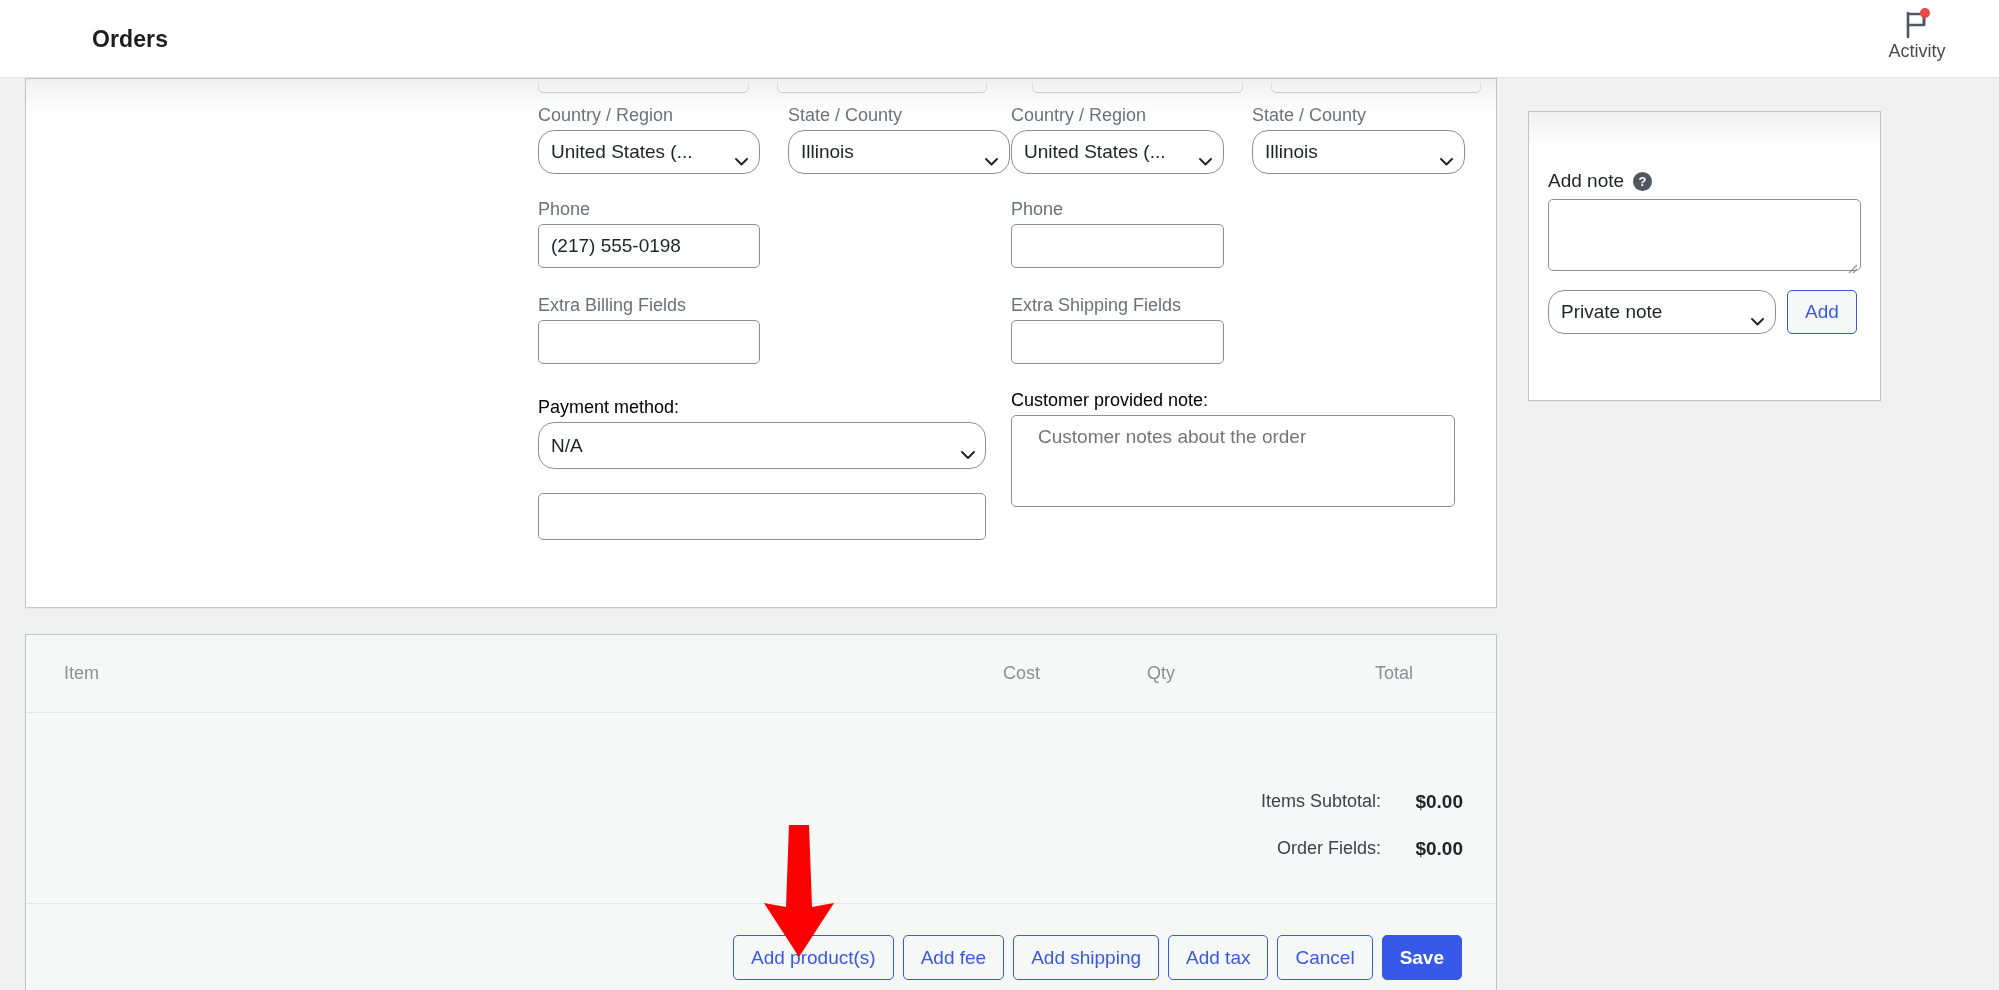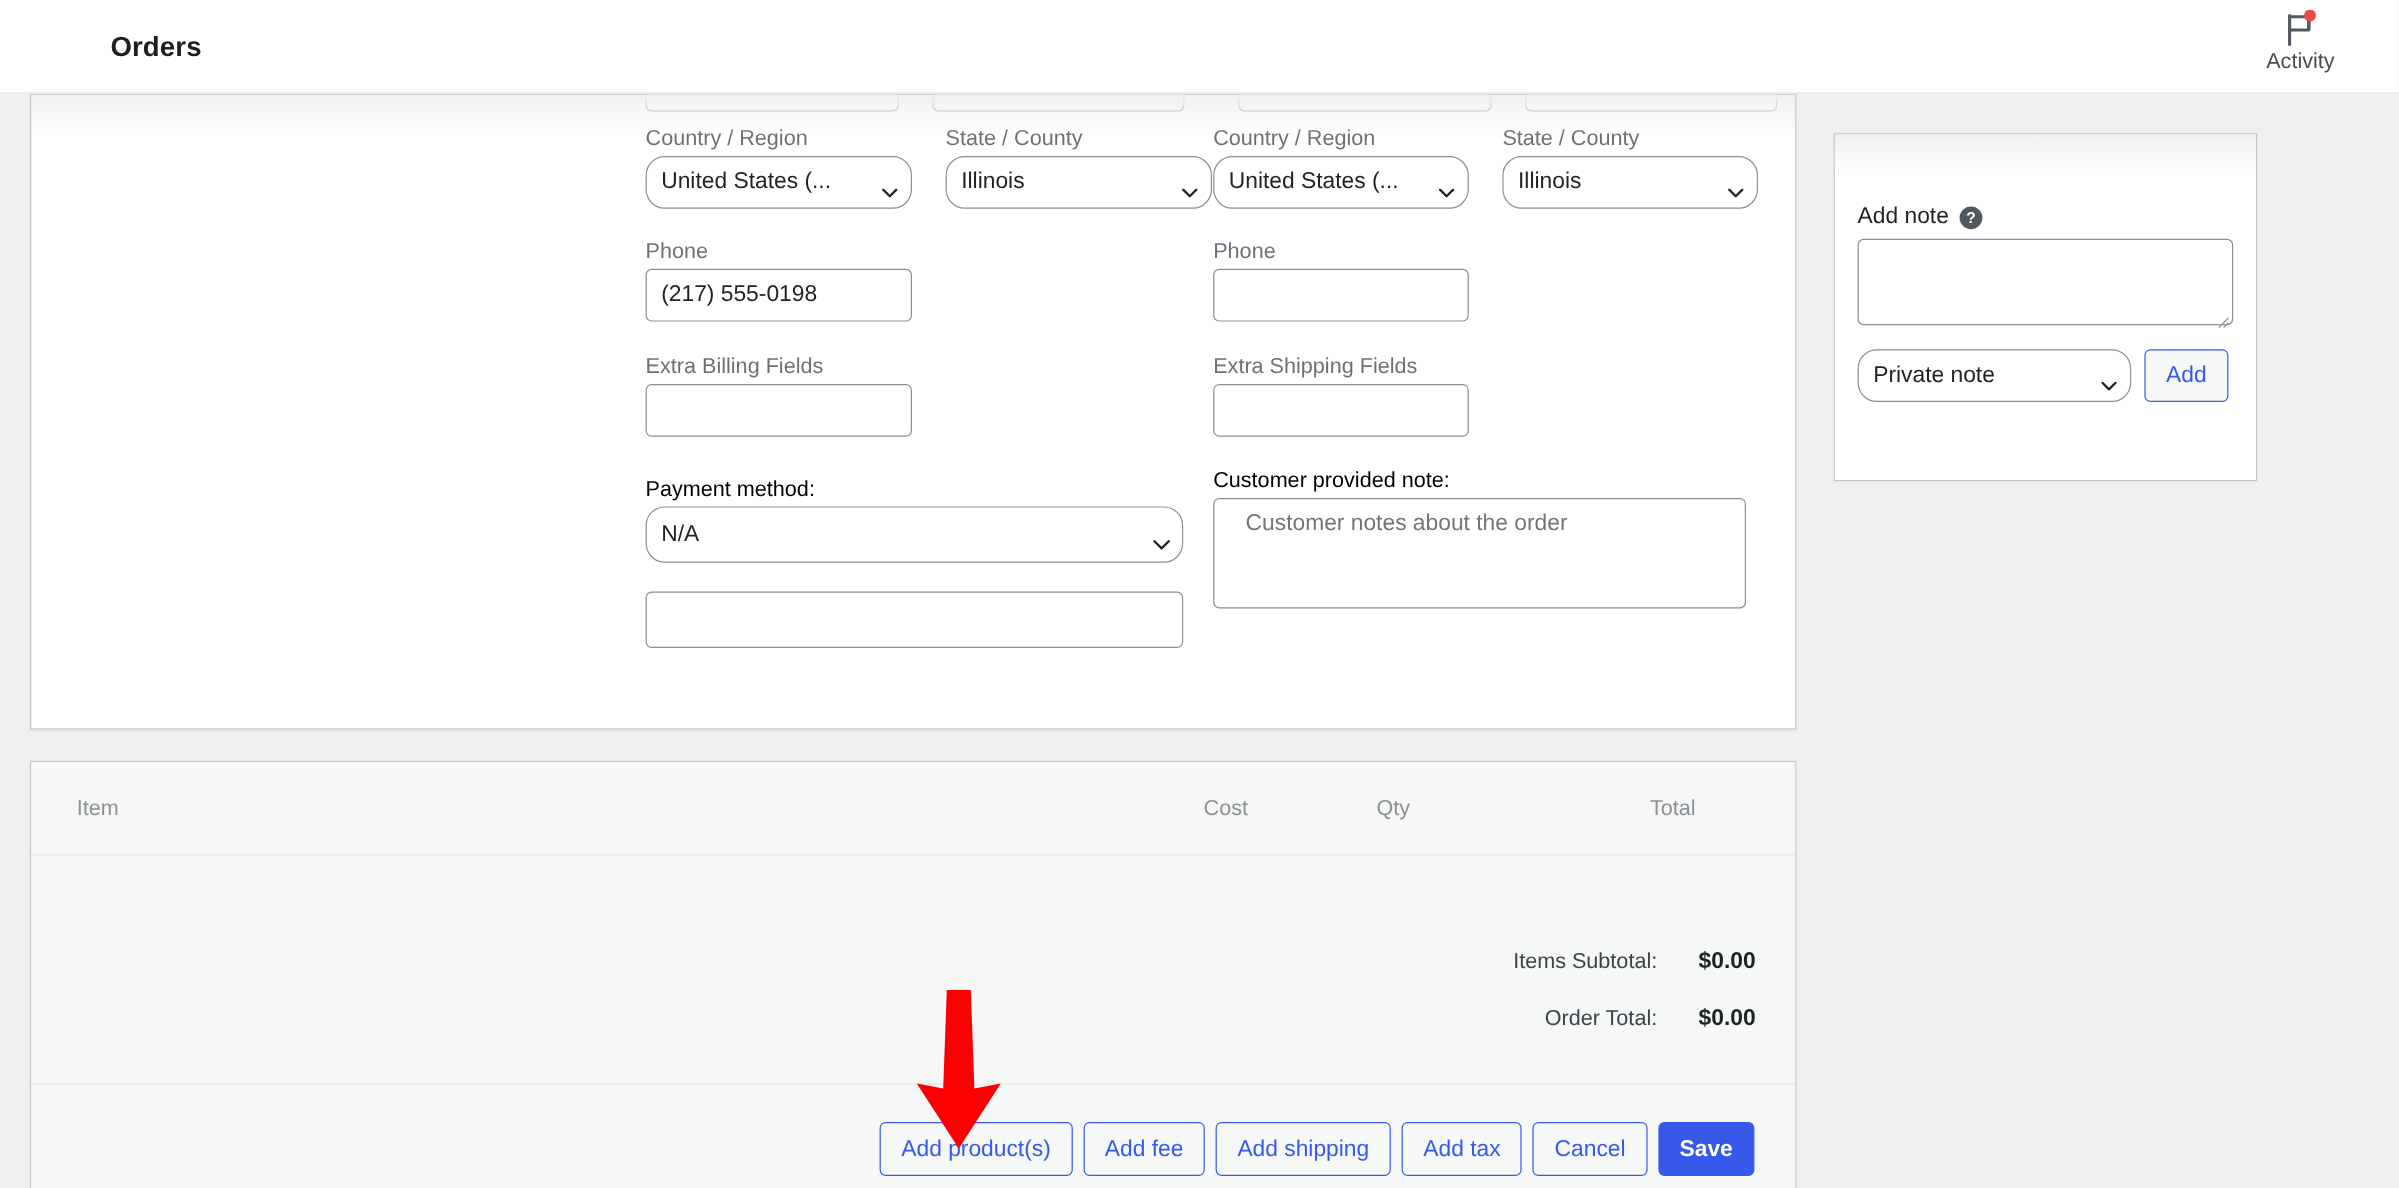--- a/index.html
+++ b/index.html
@@ -372,21 +372,21 @@
         <span class="h" style="left:1121px;">Qty</span>
         <span class="h" style="left:1349px;">Total</span>
       </div>
 
       <div class="items-body">
         <div class="tot-row" style="top:78px;">
           <span class="tot-label">Items Subtotal:</span>
           <span class="tot-value">$0.00</span>
         </div>
         <div class="tot-row" style="top:125px;">
-          <span class="tot-label">Order Total:</span>
+          <span class="tot-label">Order Fields:</span>
           <span class="tot-value">$0.00</span>
         </div>
       </div>
 
       <div class="items-foot">
         <div class="btn-row">
           <button class="btn">Add product(s)</button>
           <button class="btn">Add fee</button>
           <button class="btn">Add shipping</button>
           <button class="btn">Add tax</button>

